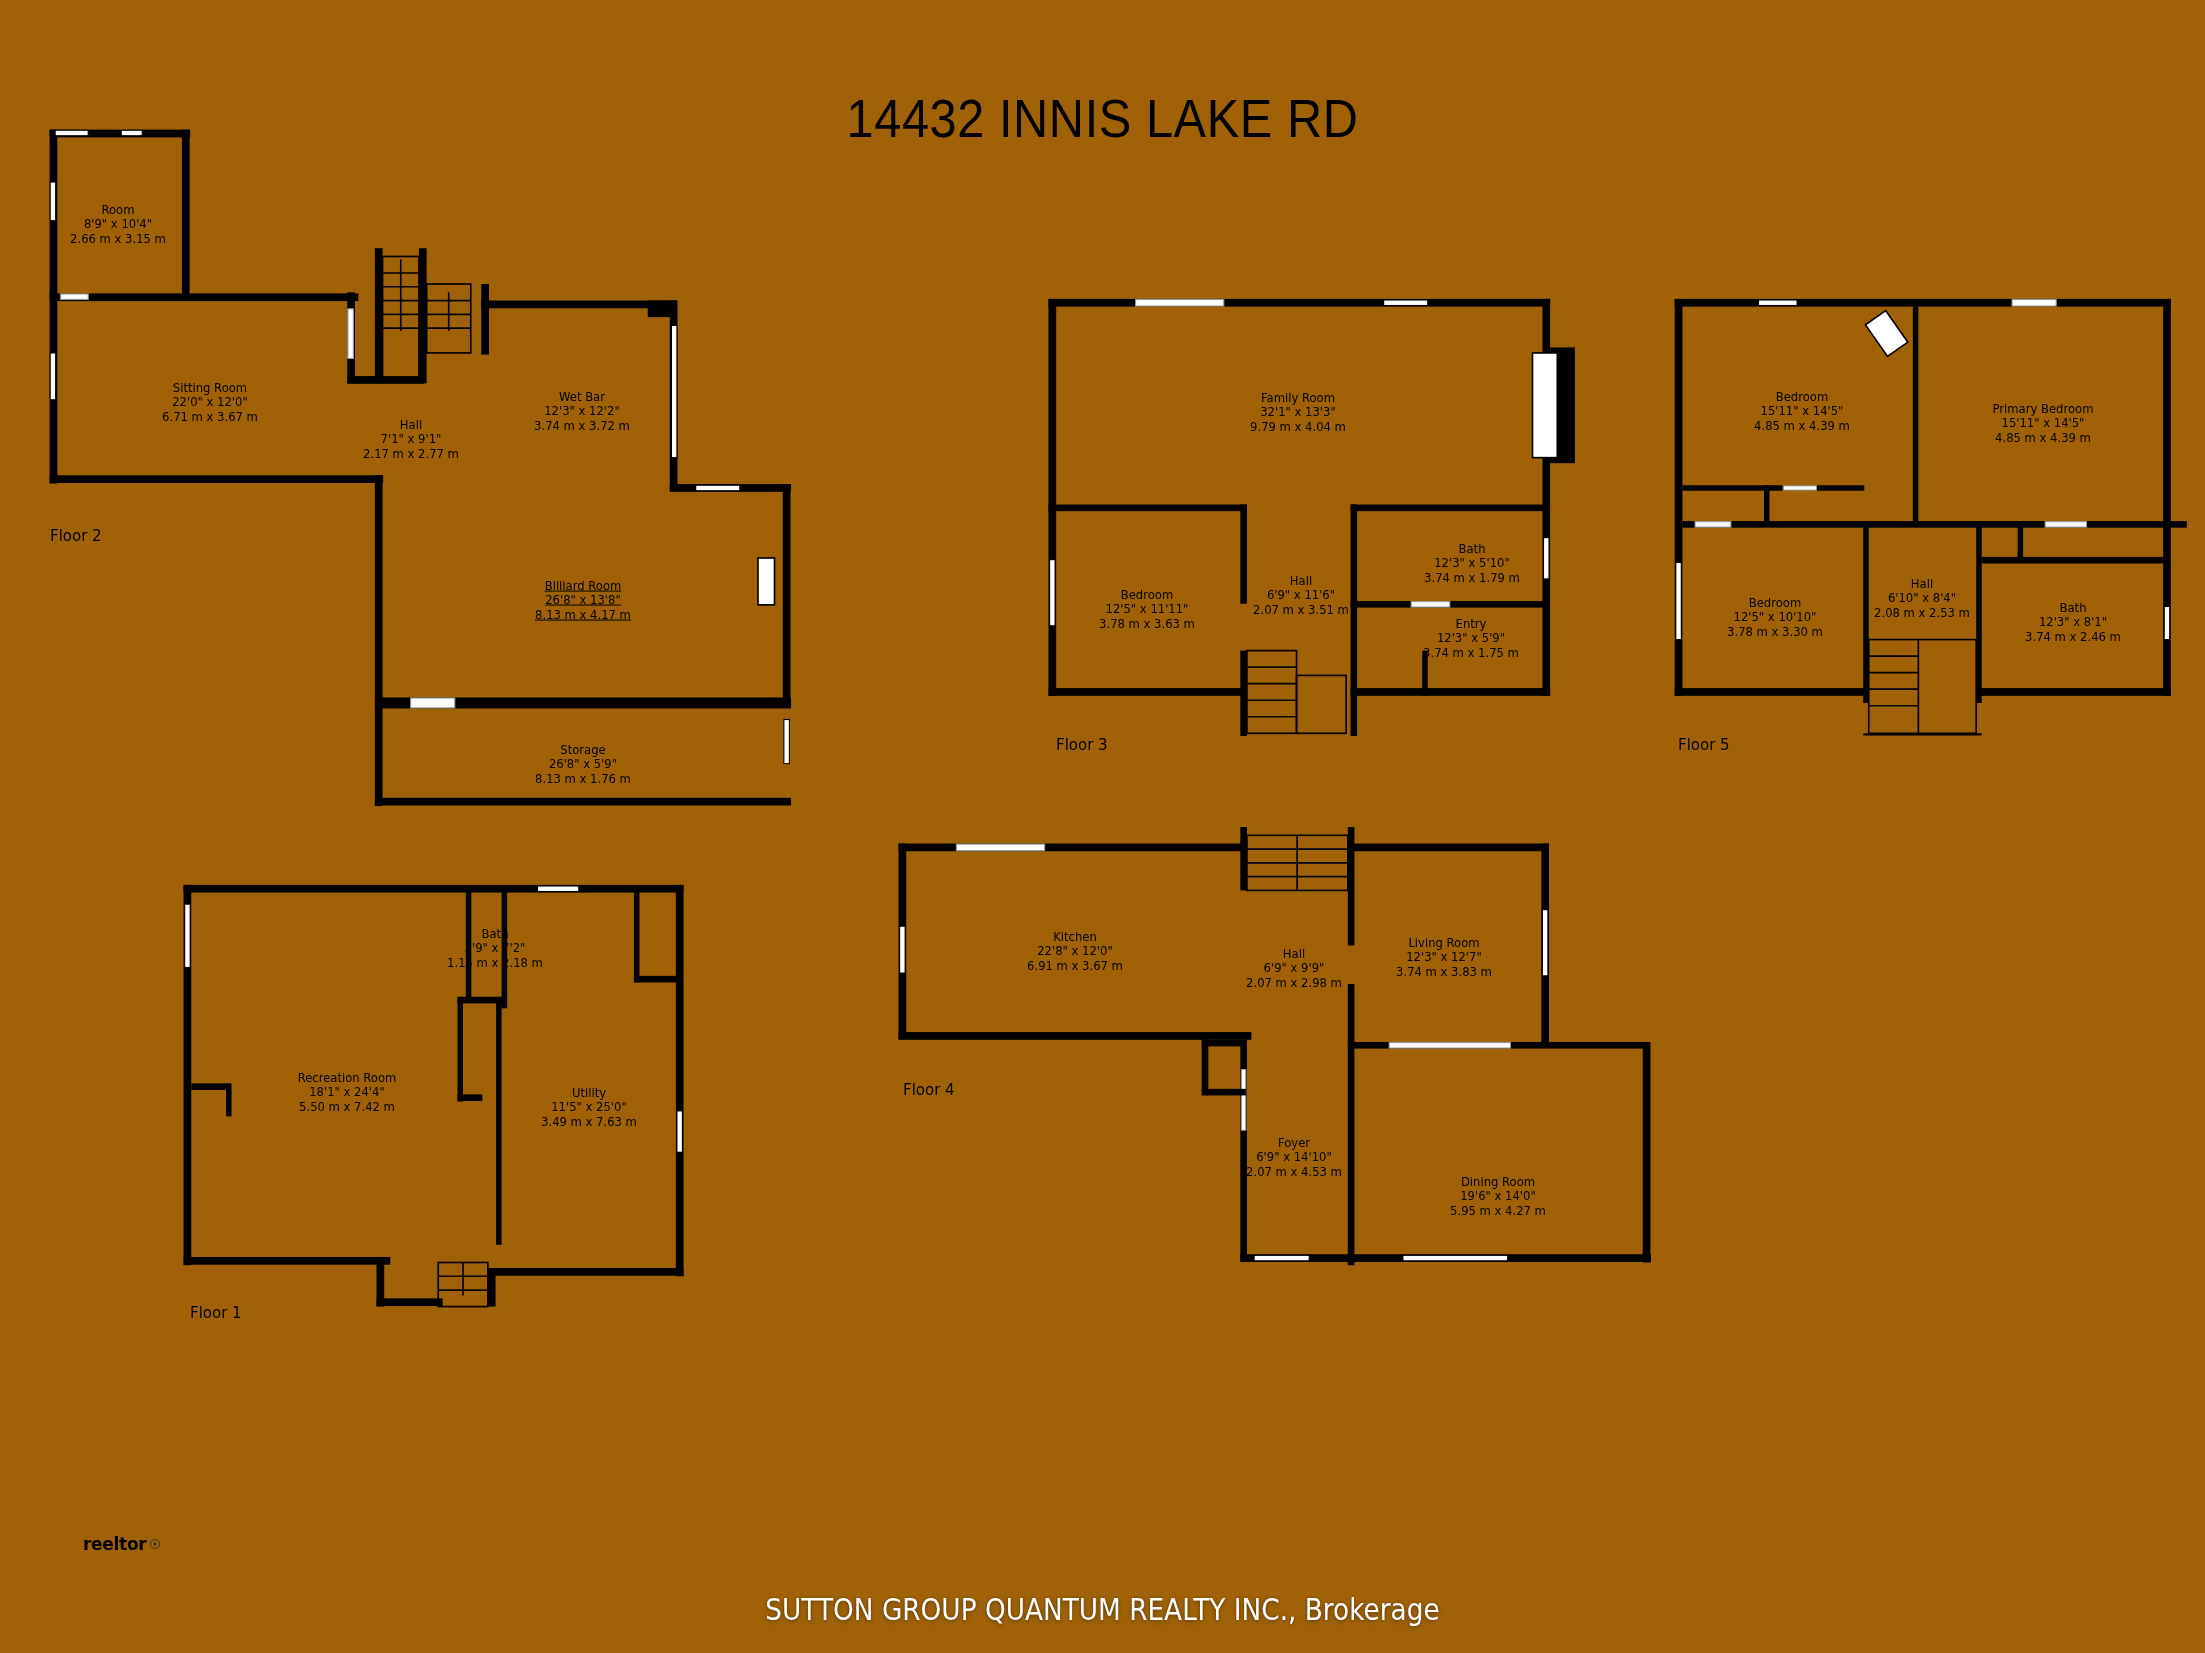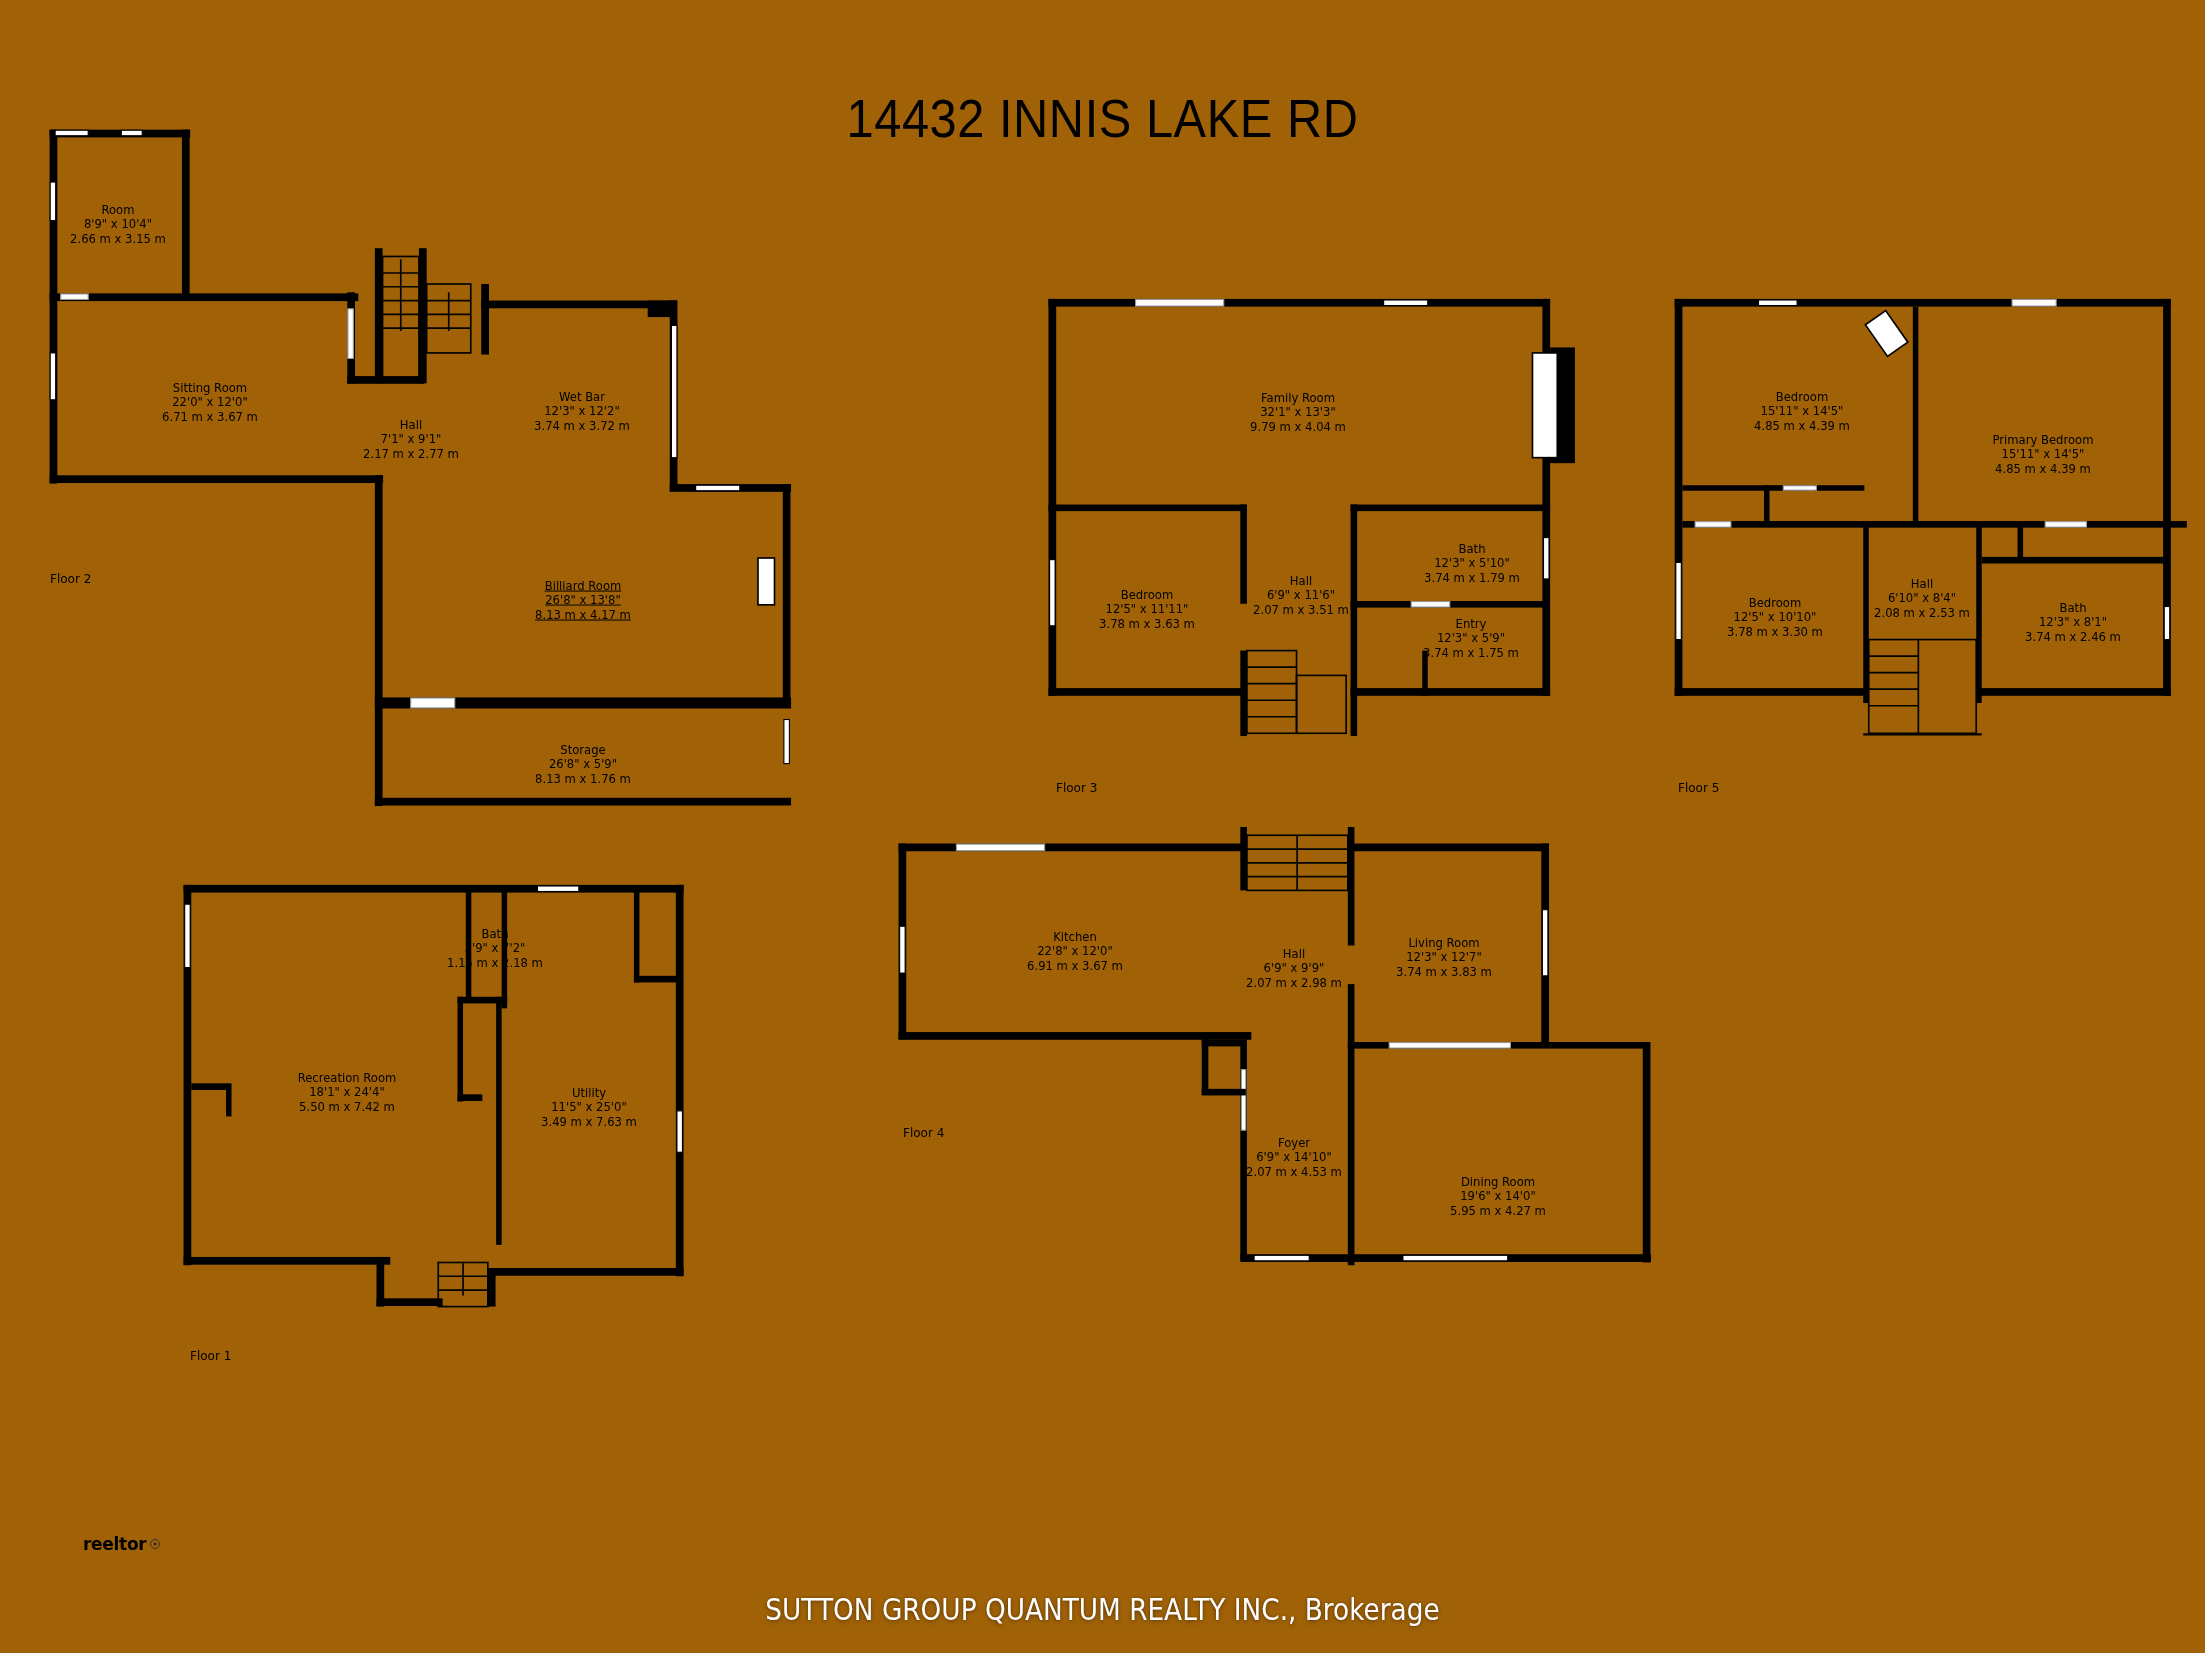--- a/index.html
+++ b/index.html
@@ -29,22 +29,21 @@
     position: absolute;
     transform: translate(-50%, -50%);
     text-align: center;
     font-size: 11.6px;
     line-height: 14.3px;
     white-space: nowrap;
   }
   .room span { display: block; }
   .floor-label {
     position: absolute;
-    font-size: 12px;
-    margin-top: 45px;
+    font-size: 15px;
   }
   .logo {
     position: absolute; left: 83px; top: 1534px;
     font-family: "DejaVu Sans", sans-serif;
     font-weight: bold; font-size: 17px; letter-spacing: -0.3px;
     display: flex; align-items: center; gap: 3.3px;
   }
   .logo .play {
     width: 10px; height: 10px; border: 1.1px solid #333; border-radius: 50%;
     display: inline-flex; align-items: center; justify-content: center;
@@ -300,21 +299,21 @@
       <span>12'3" x 5'9"</span>
       <span>3.74 m x 1.75 m</span>
   </div>
   <div class="floor-label" style="left:1056px; top:736px;">Floor 3</div>
 
   <div class="room" style="left:1802px; top:411px;">
     <span>Bedroom</span>
       <span>15'11" x 14'5"</span>
       <span>4.85 m x 4.39 m</span>
   </div>
-  <div class="room" style="left:2043px; top:423px;margin-top:31px;">
+  <div class="room" style="left:2043px; top:423px;">
     <span>Primary Bedroom</span>
       <span>15'11" x 14'5"</span>
       <span>4.85 m x 4.39 m</span>
   </div>
   <div class="room" style="left:1775px; top:617px;">
     <span>Bedroom</span>
       <span>12'5" x 10'10"</span>
       <span>3.78 m x 3.30 m</span>
   </div>
   <div class="room" style="left:1922px; top:598px;">

